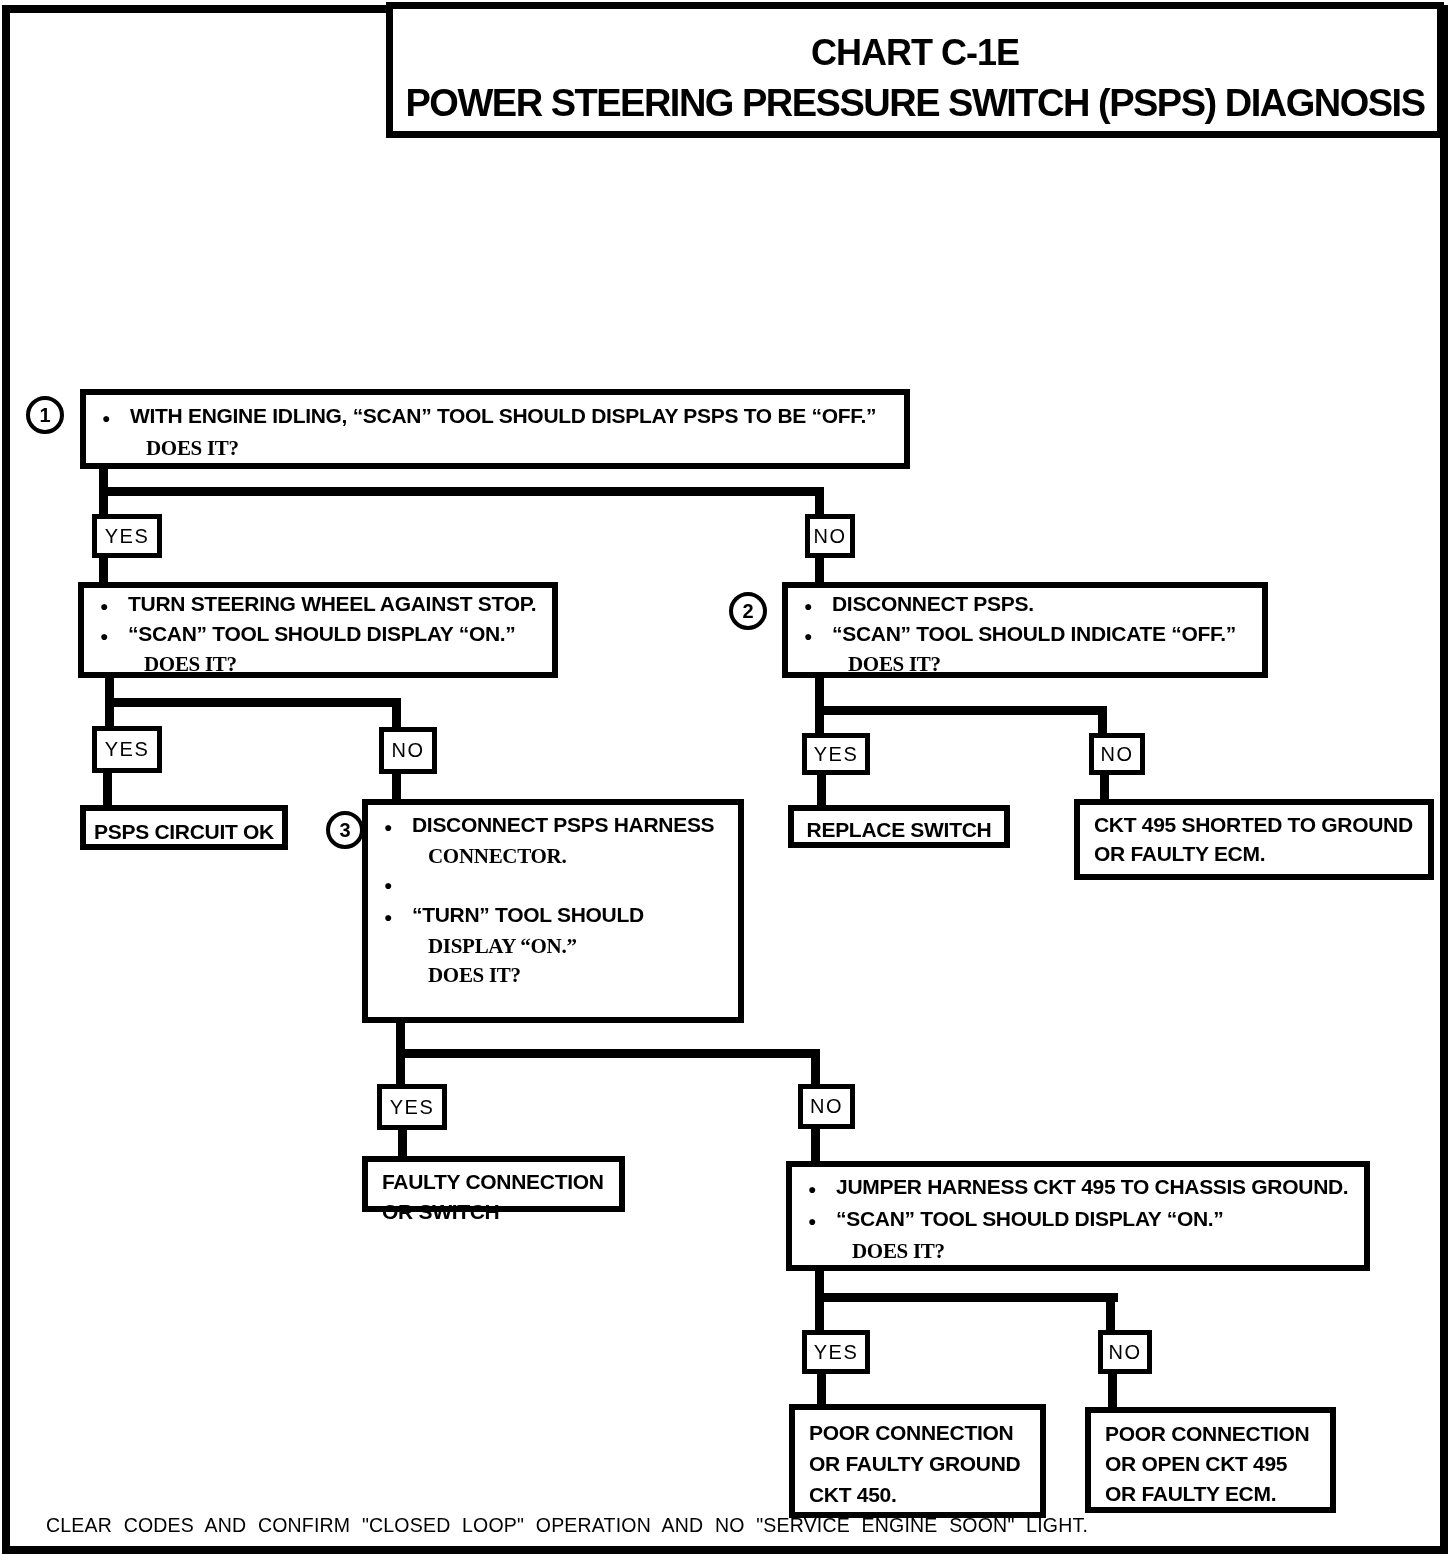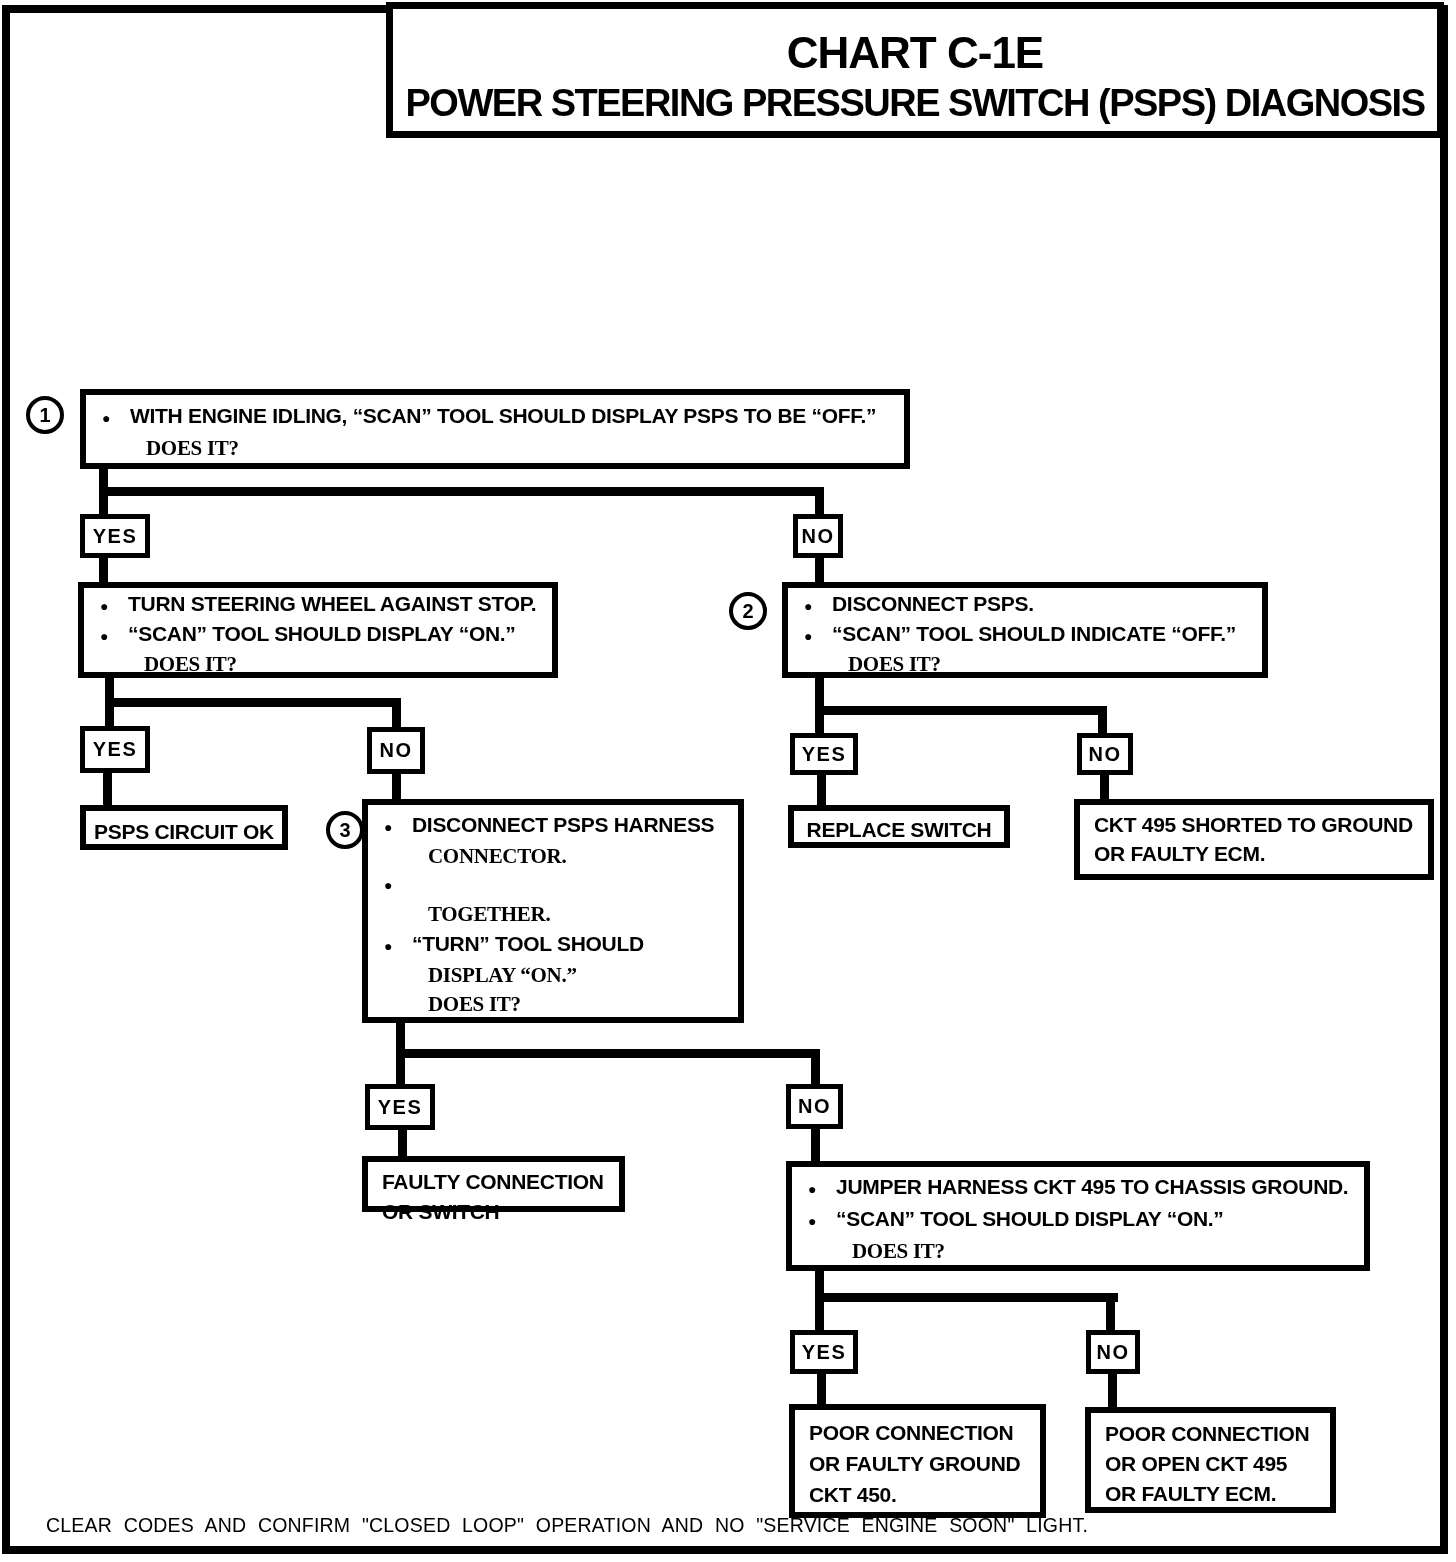--- a/index.html
+++ b/index.html
@@ -6,39 +6,39 @@
   html, body { width: 1456px; height: 1562px; background: #fff; overflow: hidden; }
   body { font-family: "Liberation Sans", sans-serif; color: #000; position: relative; }
 
   
   .outer-border { position: absolute; left: 2px; top: 5px; width: 1446px; height: 1549px;
                   border: 8px solid #000; background: transparent; }
 
   
   .title-box { position: absolute; left: 386px; top: 2px; width: 1058px; height: 136px;
                border: 7px solid #000; background: #fff; z-index: 3; text-align: center; }
-  .title-main { font-size: 44px; font-weight: 700; letter-spacing: -1px; line-height: 52px; padding-top: 18px; }
+  .title-main { font-size: 36px; font-weight: 700; letter-spacing: -1px; line-height: 52px; padding-top: 18px; }
   .title-sub  { font-size: 38px; font-weight: 700; letter-spacing: -1.5px; line-height: 44px; margin-top: 2px; }
 
   
   .conn { position: absolute; background: #000; z-index: 1; }
 
   
   .node { position: absolute; border: 6px solid #000; background: #fff; z-index: 2;
           font-weight: 700; font-size: 21px; letter-spacing: -0.3px; }
   .node .row { display: flex; align-items: baseline; }
   .node .bullet { flex: none; width: 44px; padding-left: 16px; font-size: 14px; }
   .node .row.cont { padding-left: 60px; font-family: Liberation Serif, serif; }
   .node.plain .row { padding-left: 14px; }
   .node.center { display: flex; align-items: flex-end; justify-content: center; }
 
   
   .tag { position: absolute; border: 5px solid #000; background: #fff; z-index: 2;
-         font-weight: 700; font-size: 20px; letter-spacing: 1.5px;
-         display: flex; align-items: center; justify-content: center; }
+         font-weight: 400; font-size: 20px; letter-spacing: 1.5px;
+         display: flex; align-items: center; justify-content: center; margin-left: 12px; }
 
   
   .circ { position: absolute; width: 38px; height: 38px; border: 4px solid #000; border-radius: 50%;
           background: #fff; z-index: 2; font-weight: 700; font-size: 20px;
           display: flex; align-items: center; justify-content: center; }
 
   .footer { position: absolute; left: 46px; top: 1512px; width: 1100px; z-index: 2;
             font-size: 19.5px; font-weight: 400; letter-spacing: 0.2px; word-spacing: 6px; line-height: 26px; }
 </style>
 </head>
@@ -147,23 +147,20 @@
   <div class="row">
       <span class="bullet">●</span>
       <span>DISCONNECT PSPS HARNESS</span>
     </div>
   <div class="row cont">
       <span>CONNECTOR.</span>
     </div>
   <div class="row">
       <span class="bullet">●</span>
     </div>
-  <div class="row cont">
-      <span>TOGETHER.</span>
-    </div>
   <div class="row">
       <span class="bullet">●</span>
       <span>“TURN” TOOL SHOULD</span>
     </div>
   <div class="row cont">
       <span>DISPLAY “ON.”</span>
     </div>
   <div class="row cont">
       <span>DOES IT?</span>
     </div>

